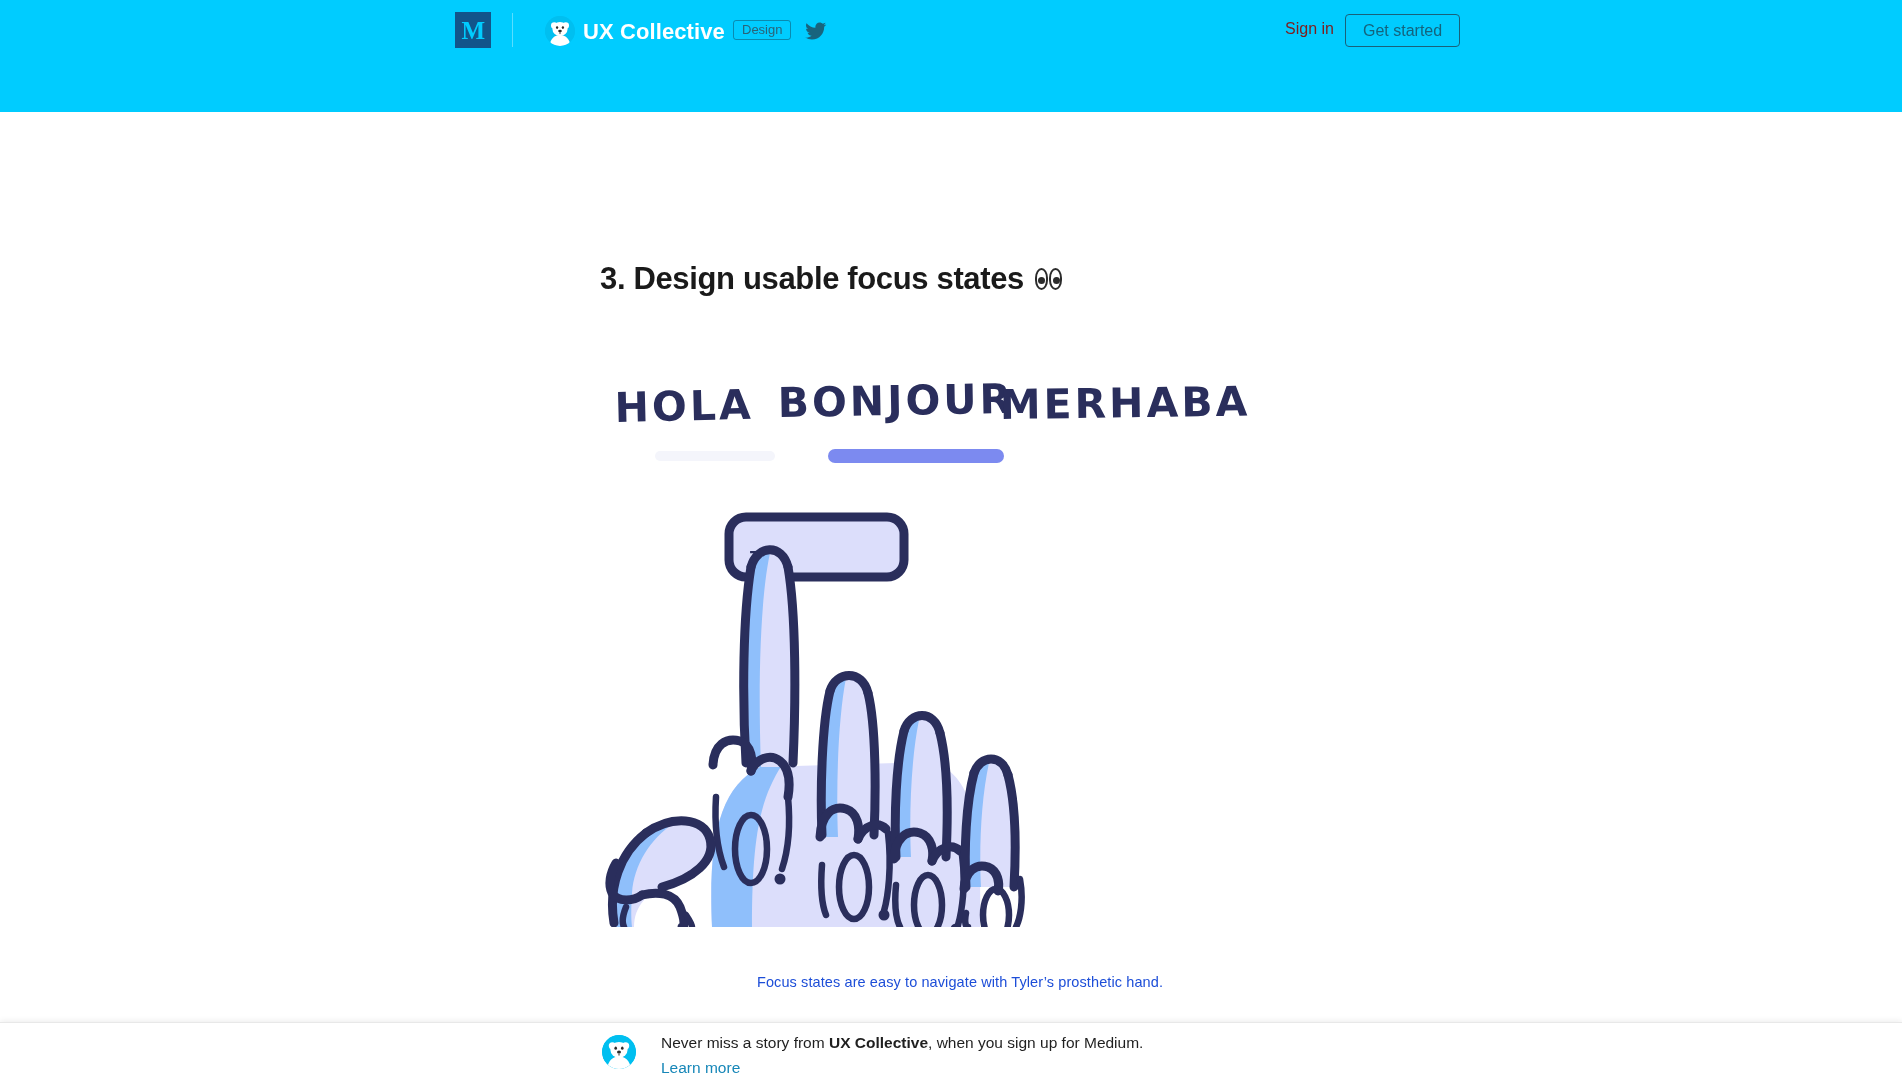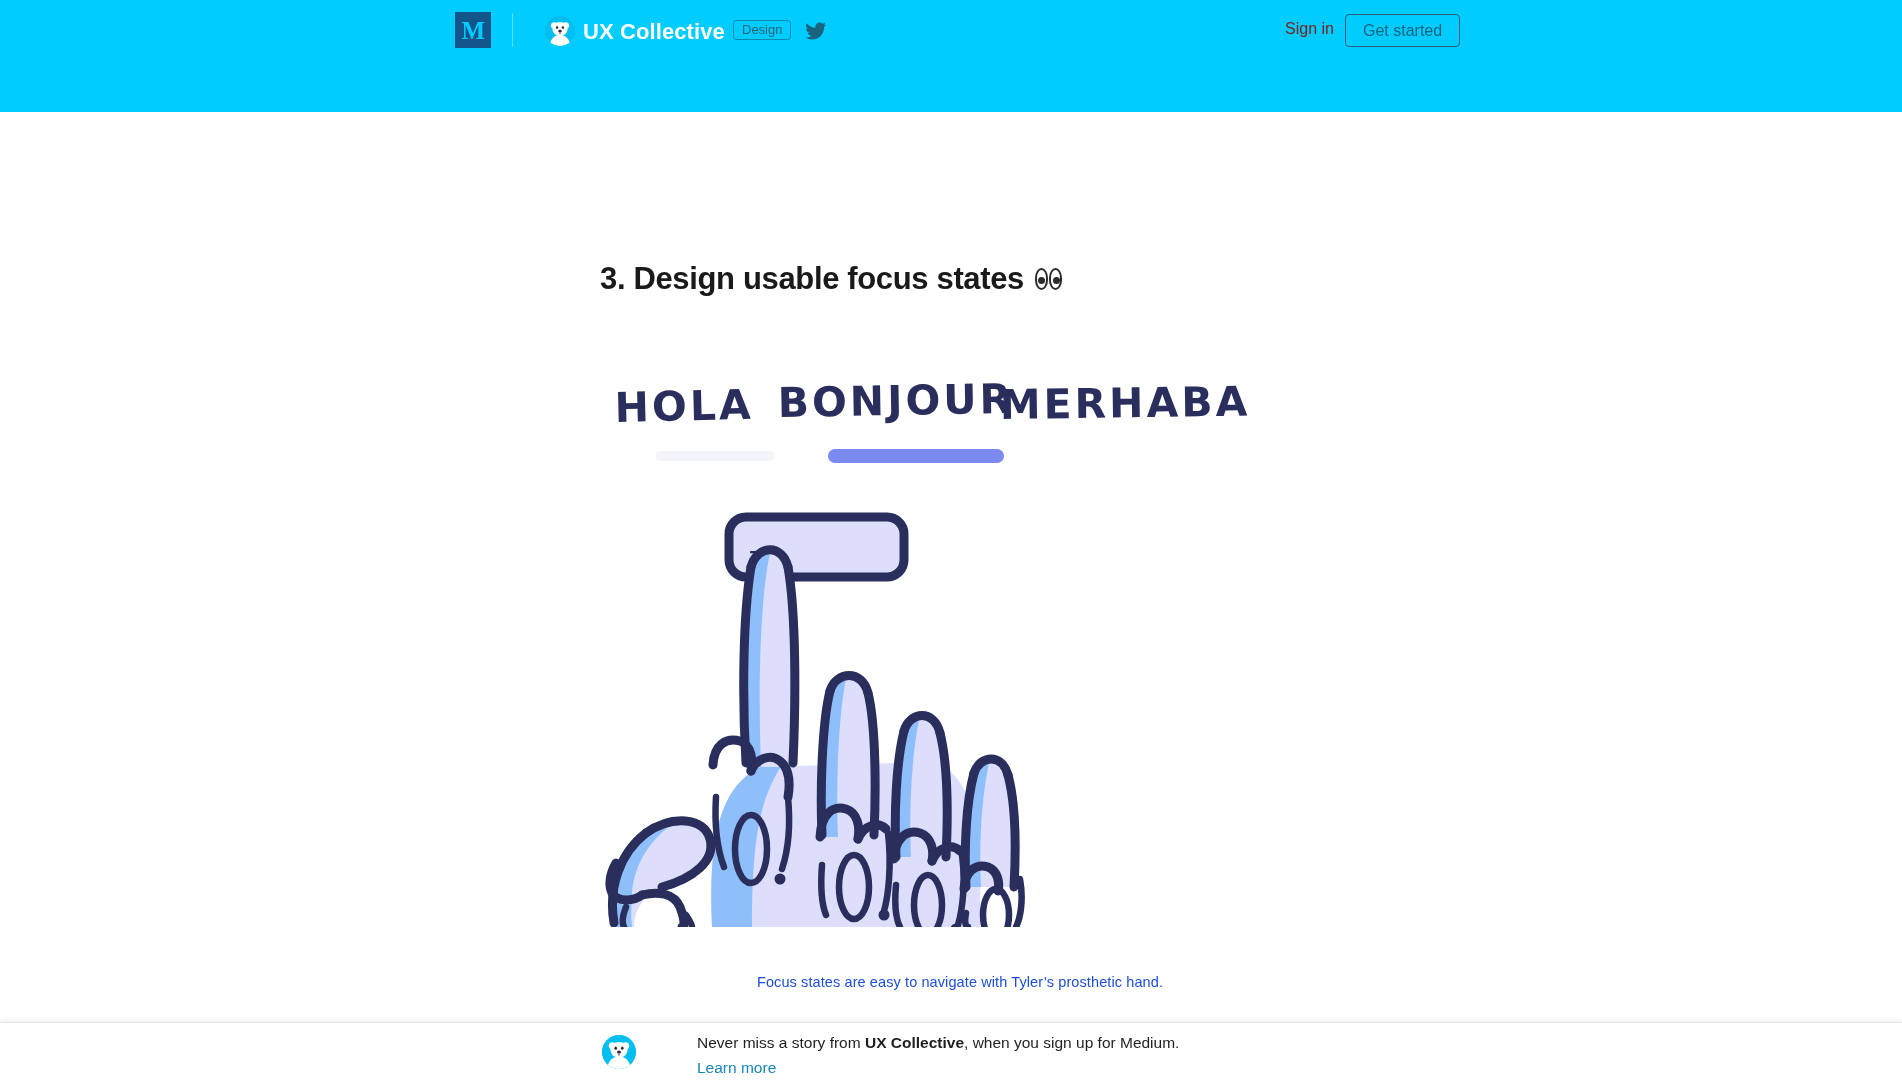--- a/index.html
+++ b/index.html
@@ -276,21 +276,21 @@
     left: 602px;
     top: 12px;
     width: 34px;
     height: 34px;
     border-radius: 50%;
     background: #00BFF0;
     overflow: hidden;
   }
   .banner-text {
     position: absolute;
-    left: 697px;
+    left: 661px;
     top: 8px;
     width: 500px;
     color: #1f1f1f;
     font-size: 15.5px;
     line-height: 24.5px;
   }
   .banner-text b { font-weight: bold; }
   .banner-text a {
     color: #1787b8;
     text-decoration: none;

